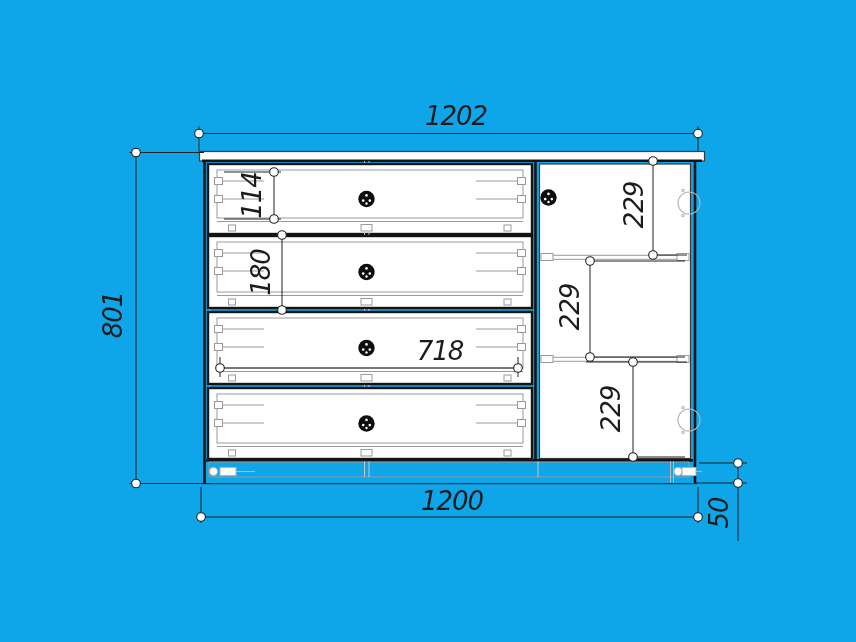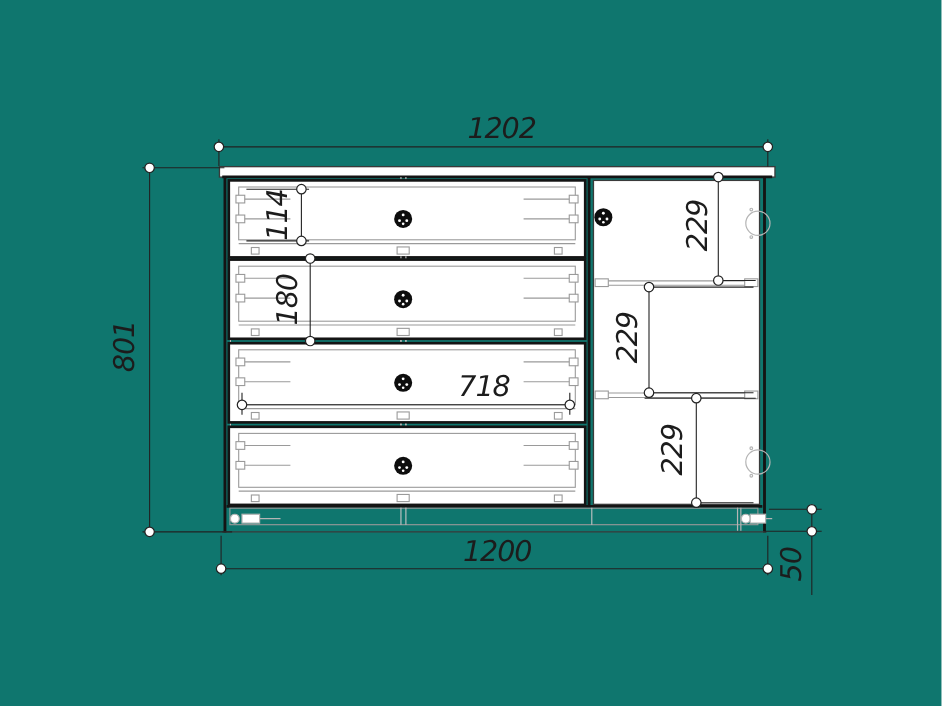--- a/index.html
+++ b/index.html
@@ -1,16 +1,16 @@
 <!DOCTYPE html>
 <html><head>
 <meta charset="utf-8">
 <style>
   html,body{margin:0;padding:0;background:#ffffff;}
-  .canvas{position:relative;width:856px;height:642px;background:#0f766e;overflow:hidden;}
+  .canvas{position:relative;width:856px;height:642px;background:#0ea5e9;overflow:hidden;}
   svg{position:absolute;left:0;top:0;}
   .thick{stroke:#141414;stroke-width:2.6;fill:none;stroke-linecap:butt;}
   .front{stroke:#141414;stroke-width:2.4;fill:#ffffff;}
   .med{stroke:#3a3a3a;stroke-width:1.2;fill:#ffffff;}
   .medl{stroke:#3a3a3a;stroke-width:1.2;fill:none;}
   .thin{stroke:#9a9a9a;stroke-width:1;fill:none;}
   .thinf{stroke:#9a9a9a;stroke-width:1;fill:#ffffff;}
   .lite{stroke:#c6c6c6;stroke-width:1;fill:none;}
   .hw{stroke:#b5b5b5;stroke-width:1.1;fill:#ffffff;}
   .hwl{stroke:#b5b5b5;stroke-width:1.1;fill:none;}

